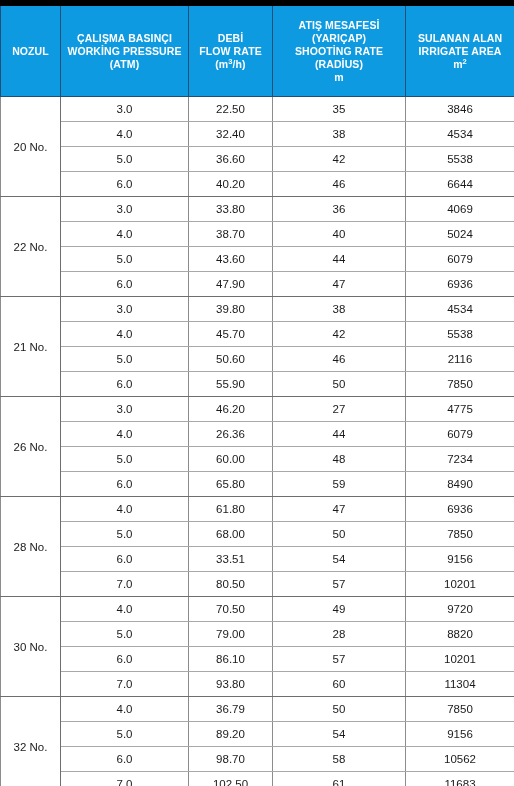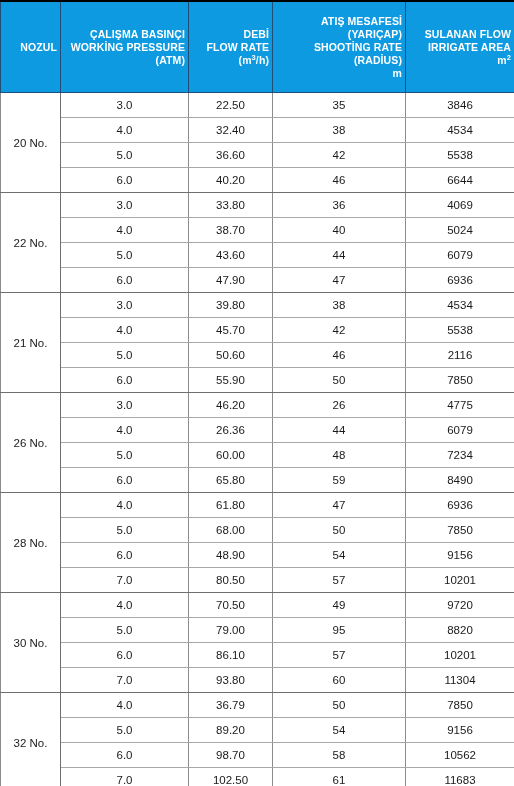--- a/index.html
+++ b/index.html
@@ -39,27 +39,27 @@
   col.c-area { width: 109px; }
 
   
   thead th {
     background: #0d9ae0;
     color: #ffffff;
     font-weight: bold;
     font-size: 10.5px;
     line-height: 13px;
     letter-spacing: 0.1px;
-    text-align: right;
+    text-align: center;
     vertical-align: middle;
     height: 86px;
     padding: 2px 3px;
     border-right: 1px solid #1f4e79;
     border-bottom: 1px solid #1f4e79;
-    border-top: 2px solid #000000;
+    border-top: 6px solid #000000;
   }
   thead th:first-child {
     border-left: 1px solid #1f4e79;
   }
   thead th .hline { display: block; white-space: nowrap; }
   thead th .sup { font-size: 7.5px; vertical-align: super; line-height: 0; }
 
   
   tbody td {
     font-size: 11.5px;
@@ -115,21 +115,21 @@
             <span class="hline">(m<span class="sup">3</span>/h)</span>
           </th>
         <th>
             <span class="hline">ATIŞ MESAFESİ</span>
             <span class="hline">(YARIÇAP)</span>
             <span class="hline">SHOOTİNG RATE</span>
             <span class="hline">(RADİUS)</span>
             <span class="hline">m</span>
           </th>
         <th>
-            <span class="hline">SULANAN FLOW</span>
+            <span class="hline">SULANAN ALAN</span>
             <span class="hline">IRRIGATE AREA</span>
             <span class="hline">m<span class="sup">2</span></span>
           </th>
       </tr>
     </thead>
     <tbody>
         <tr>
           <td class="nozzle-cell" rowspan="4">20 No.</td>
           <td>3.0</td>
           <td>22.50</td>
@@ -201,21 +201,21 @@
         <tr class="group-last">
           <td>6.0</td>
           <td>55.90</td>
           <td>50</td>
           <td>7850</td>
         </tr>
         <tr>
           <td class="nozzle-cell" rowspan="4">26 No.</td>
           <td>3.0</td>
           <td>46.20</td>
-          <td>26</td>
+          <td>27</td>
           <td>4775</td>
         </tr>
         <tr>
           <td>4.0</td>
           <td>26.36</td>
           <td>44</td>
           <td>6079</td>
         </tr>
         <tr>
           <td>5.0</td>
@@ -237,41 +237,41 @@
           <td>6936</td>
         </tr>
         <tr>
           <td>5.0</td>
           <td>68.00</td>
           <td>50</td>
           <td>7850</td>
         </tr>
         <tr>
           <td>6.0</td>
-          <td>48.90</td>
+          <td>33.51</td>
           <td>54</td>
           <td>9156</td>
         </tr>
         <tr class="group-last">
           <td>7.0</td>
           <td>80.50</td>
           <td>57</td>
           <td>10201</td>
         </tr>
         <tr>
           <td class="nozzle-cell" rowspan="4">30 No.</td>
           <td>4.0</td>
           <td>70.50</td>
           <td>49</td>
           <td>9720</td>
         </tr>
         <tr>
           <td>5.0</td>
           <td>79.00</td>
-          <td>95</td>
+          <td>28</td>
           <td>8820</td>
         </tr>
         <tr>
           <td>6.0</td>
           <td>86.10</td>
           <td>57</td>
           <td>10201</td>
         </tr>
         <tr class="group-last">
           <td>7.0</td>

